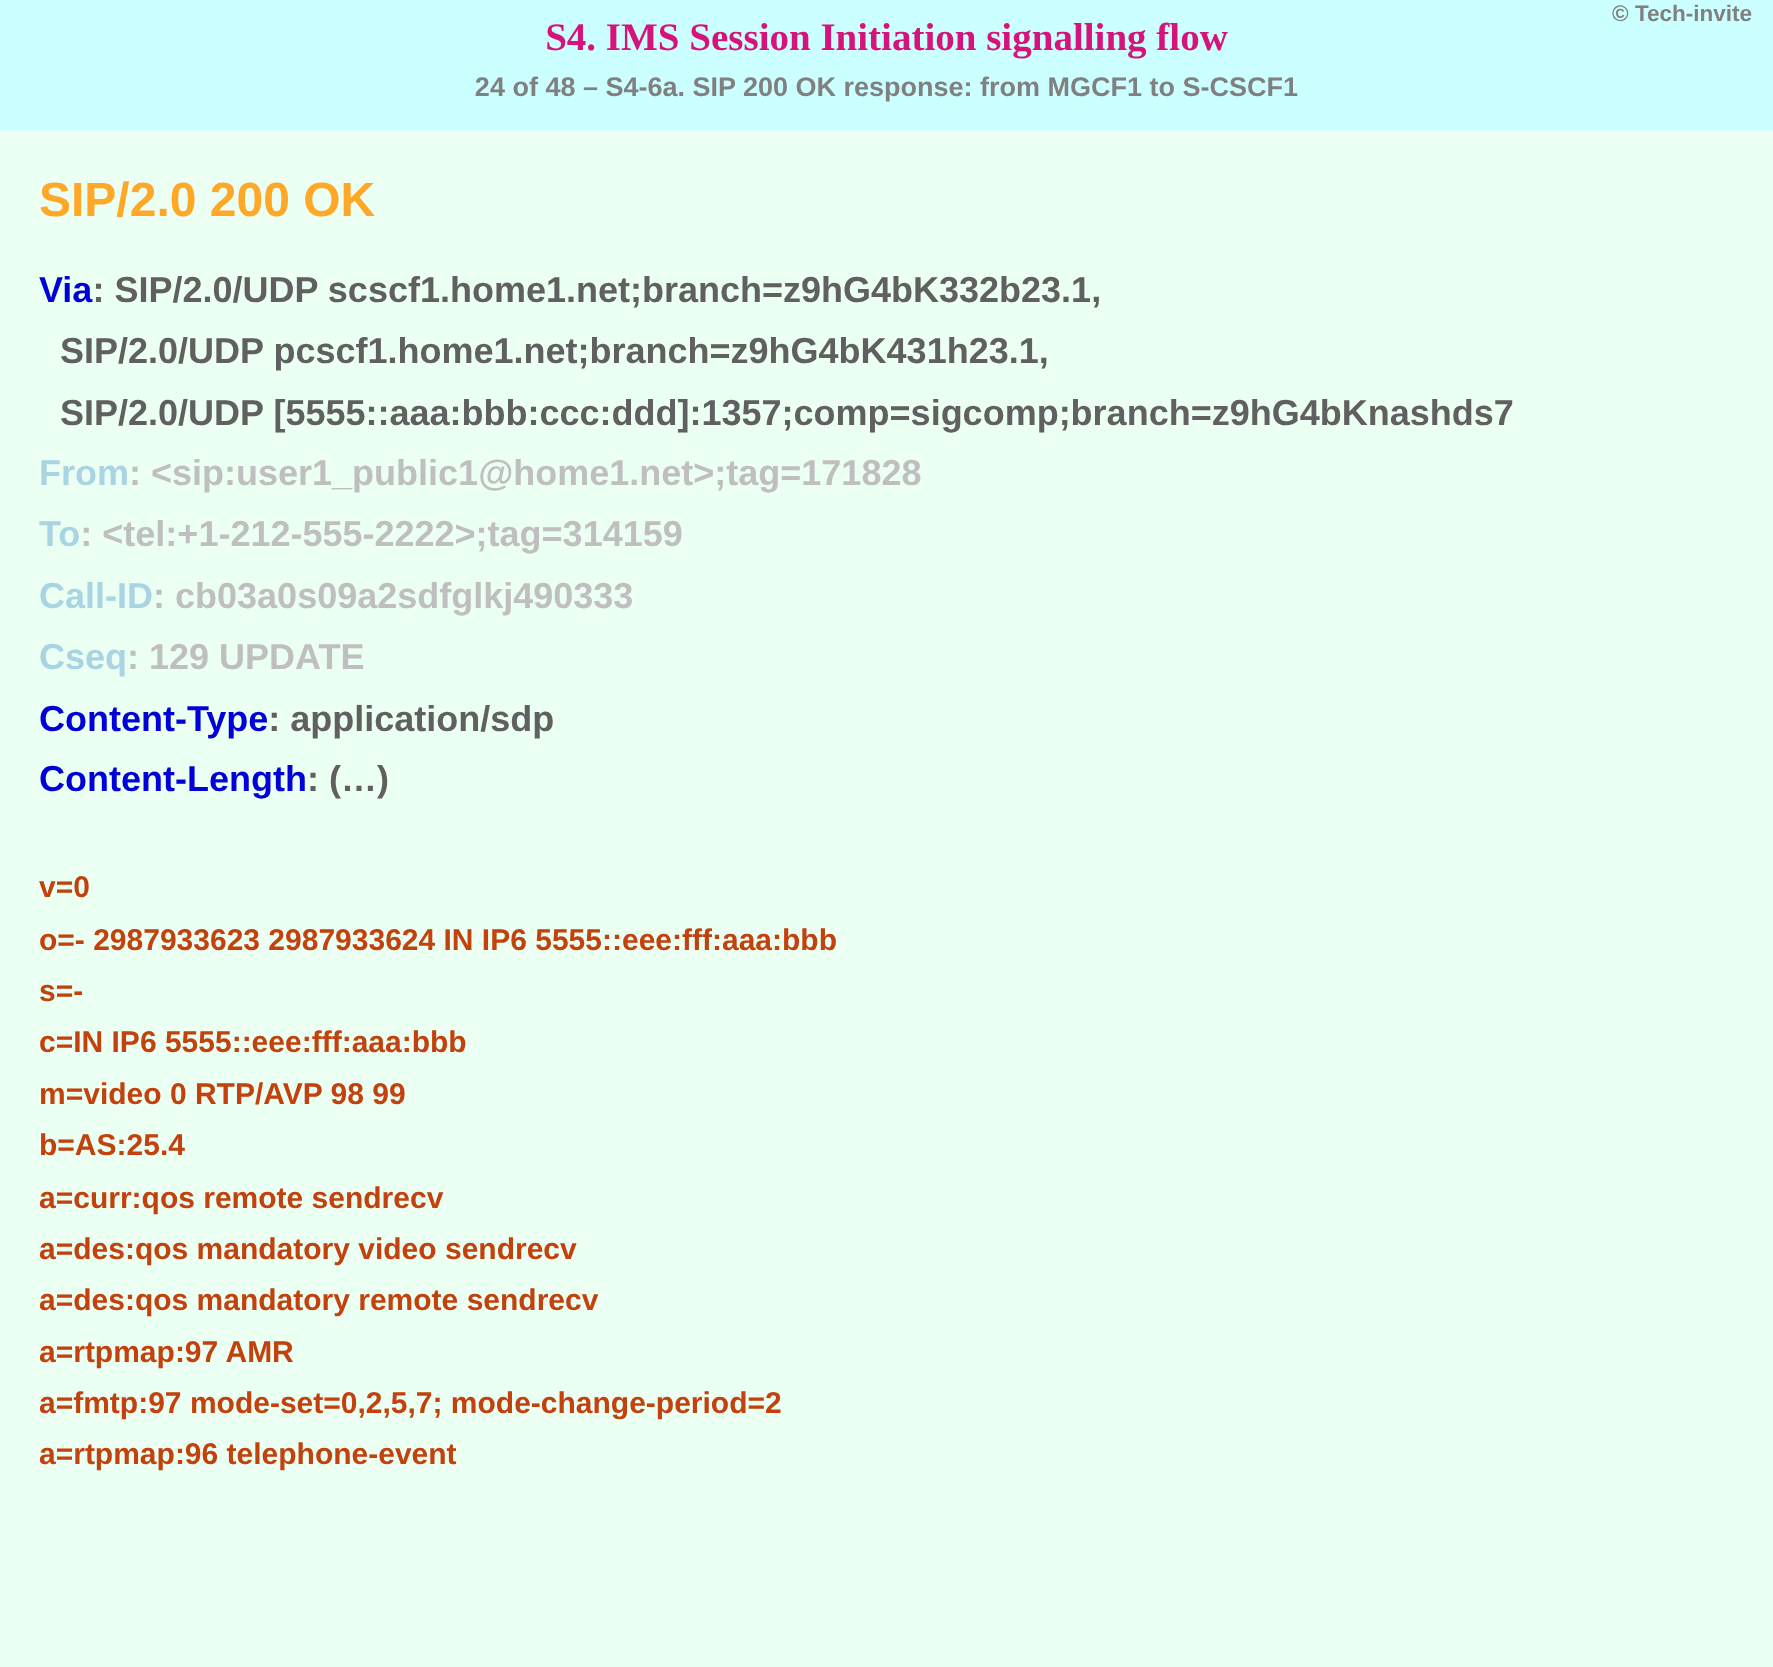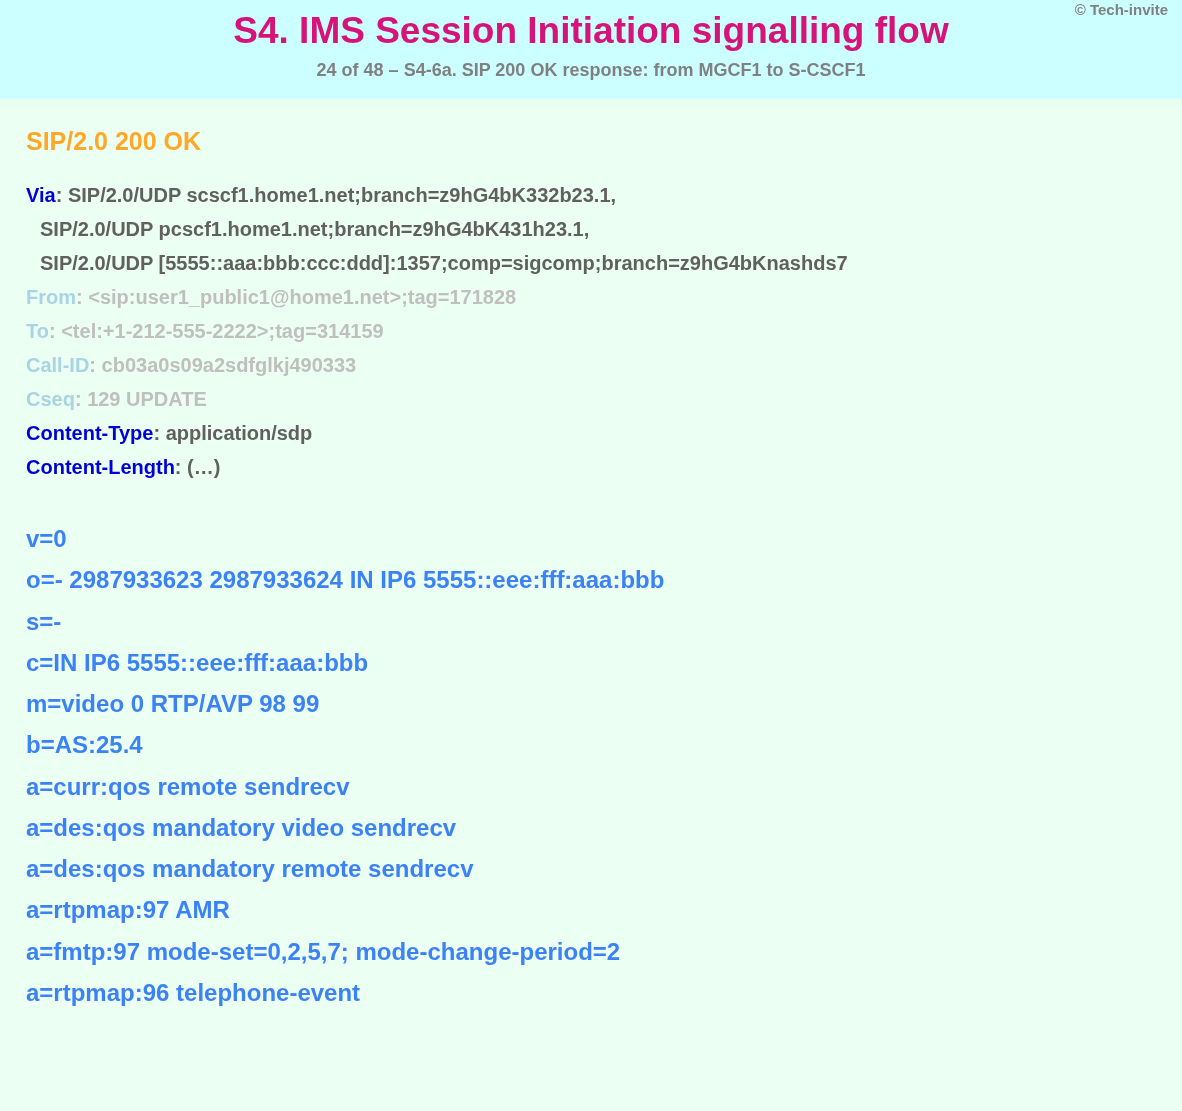--- a/index.html
+++ b/index.html
@@ -17,59 +17,60 @@
   }
   .copyright {
     position: absolute;
     top: 1px;
     right: 14px;
     font-size: 15px;
     color: #808080;
     font-weight: bold;
   }
   .title {
-    font-size: 37px;
+    font-size: 26px;
     color: #d6137a;
     font-weight: bold;
     margin: 0;
+    font-family: Liberation Serif, serif;
   }
   .subtitle {
     font-size: 18px;
     color: #808080;
     font-weight: bold;
     margin-top: 8px;
   }
   .content {
     background: #ebfff3;
     padding: 28px 26px 40px 26px;
     min-height: 960px;
   }
   .status-line {
-    font-size: 25px;
+    font-size: 32px;
     font-weight: bold;
     color: #ffa726;
     margin-bottom: 22px;
   }
   .hdr-line {
-    font-size: 20px;
+    font-size: 24px;
     font-weight: bold;
     line-height: 1.7;
   }
   .hdr-name-dark { color: #0000d8; }
   .hdr-val-dark { color: #606060; }
   .hdr-name-light { color: #a8d4e3; }
   .hdr-val-light { color: #bfbfbf; }
   .indent { padding-left: 14px; }
   .sdp-block {
     margin-top: 34px;
   }
   .sdp-line {
-    font-size: 24px;
+    font-size: 20px;
     font-weight: bold;
-    color: #3b82f6;
+    color: #c2410c;
     line-height: 1.72;
   }
 </style>
 </head>
 <body>
 
 <div class="header">
   <div class="copyright">© Tech-invite</div>
   <div class="title">S4. IMS Session Initiation signalling flow</div>
   <div class="subtitle">24 of 48 – S4-6a. SIP 200 OK response: from MGCF1 to S-CSCF1</div>

